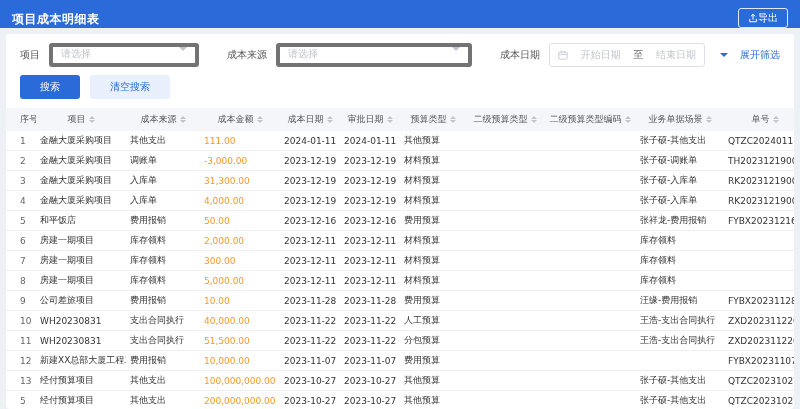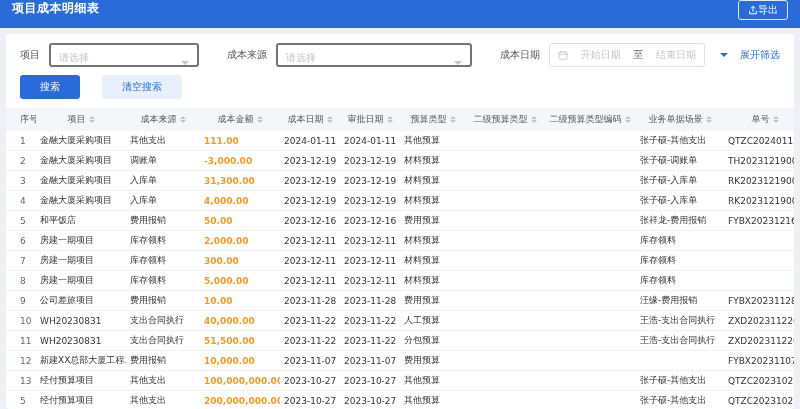--- a/index.html
+++ b/index.html
@@ -1,58 +1,58 @@
 <!DOCTYPE html>
 <html style="--topbar: #2b6bd9; --primary: #2b6bd9; --amount: #f59a23;"><head>
 <meta charset="utf-8">
 <style>
   *{box-sizing:border-box;margin:0;padding:0}
   html,body{width:800px;height:409px;overflow:hidden;background:#edf0f5;
     font-family:"DejaVu Sans","Liberation Sans",sans-serif}
   
-  .topbar{height:28px;background:var(--topbar,#2b6bd9);display:flex;align-items:flex-start;
+  .topbar{height:28px;background:var(--topbar,#2b6bd9);display:flex;align-items:flex-end;
     justify-content:space-between;padding:0 12px}
   .topbar .title{color:#fff;font-size:12px;font-weight:bold;letter-spacing:.5px}
   .export-btn{display:flex;align-items:center;color:#fff;background:transparent;
     border:1px solid rgba(255,255,255,.85);border-radius:3px;padding:2px 9px;font-size:10px;cursor:pointer}
   
   .card{background:#fff;margin:6px 6px 16px;border-radius:4px;height:375px;overflow:hidden;
     display:flex;flex-direction:column}
   
   .filter-row{display:flex;align-items:center;padding:9px 14px 6px;font-size:10px;color:#4a4a4a}
   .f-group{display:flex;align-items:center;margin-right:28px}
   .f-label{margin-right:9px;white-space:nowrap;color:#555}
-  .select{display:flex;align-items:flex-end;justify-content:space-between;border:2px solid #737373;
+  .select{display:flex;align-items:flex-start;justify-content:space-between;border:4px solid #737373;
     border-radius:3px;height:24px;padding:0 8px;color:#c0c4cc;background:#fff;cursor:pointer}
   .select.project{width:150px}
   .select.source{width:196px}
   .caret{width:0;height:0;border-left:4px solid transparent;border-right:4px solid transparent;
     border-top:4px solid #c0c4cc}
   .daterange{display:flex;align-items:center;border:1px solid #dcdfe6;border-radius:3px;height:24px;
     padding:0 8px;color:#c0c4cc;width:156px;justify-content:space-between;background:#fff;cursor:pointer}
   .daterange .sep{color:#666}
   .expand{margin-left:auto;display:flex;align-items:center;gap:12px;color:var(--primary,#2b6bd9);
     font-size:10px;cursor:pointer;white-space:nowrap}
   .caret-blue{width:0;height:0;border-left:4px solid transparent;border-right:4px solid transparent;
     border-top:4px solid var(--primary,#2b6bd9)}
-  .btn-row{display:flex;gap:22px;padding:2px 14px 9px}
+  .btn-row{display:flex;gap:10px;padding:2px 14px 9px}
   .btn{font-size:10px;border-radius:3px;height:24px;padding:0 20px;border:none;cursor:pointer}
   .btn.primary{background:var(--primary,#2b6bd9);color:#fff}
   .btn.plain{background:#e8f0fe;color:var(--primary,#2b6bd9)}
   
   .table-wrap{flex:1;overflow:hidden}
   table{width:100%;border-collapse:collapse;table-layout:fixed;font-size:9px}
   thead th{background:#f5f6fa;color:#555;font-weight:normal;text-align:center;padding:5px 4px;
     white-space:nowrap;overflow:hidden;cursor:pointer}
   th .sort{display:inline-flex;flex-direction:column;margin-left:3px;vertical-align:middle;row-gap:1px}
   .sort i{display:block;width:0;height:0;border-left:3px solid transparent;border-right:3px solid transparent}
   .sort .up{border-bottom:3px solid #c0c4cc}
   .sort .down{border-top:3px solid #c0c4cc}
   tbody td{padding:3px 4px;border-bottom:1px solid #eef0f4;color:#333;white-space:nowrap;overflow:hidden}
-  td.amount{color:var(--amount,#f59a23);font-weight:bold}
+  td.amount{color:var(--amount,#f59a23);font-weight:normal}
   td.idx{color:#666}
   th:first-child,td:first-child{padding-left:14px}
 </style>
 </head>
 <body>
 
 <div class="topbar">
   <span class="title">项目成本明细表</span>
   <button class="export-btn">
     <span style="display:inline-flex">

